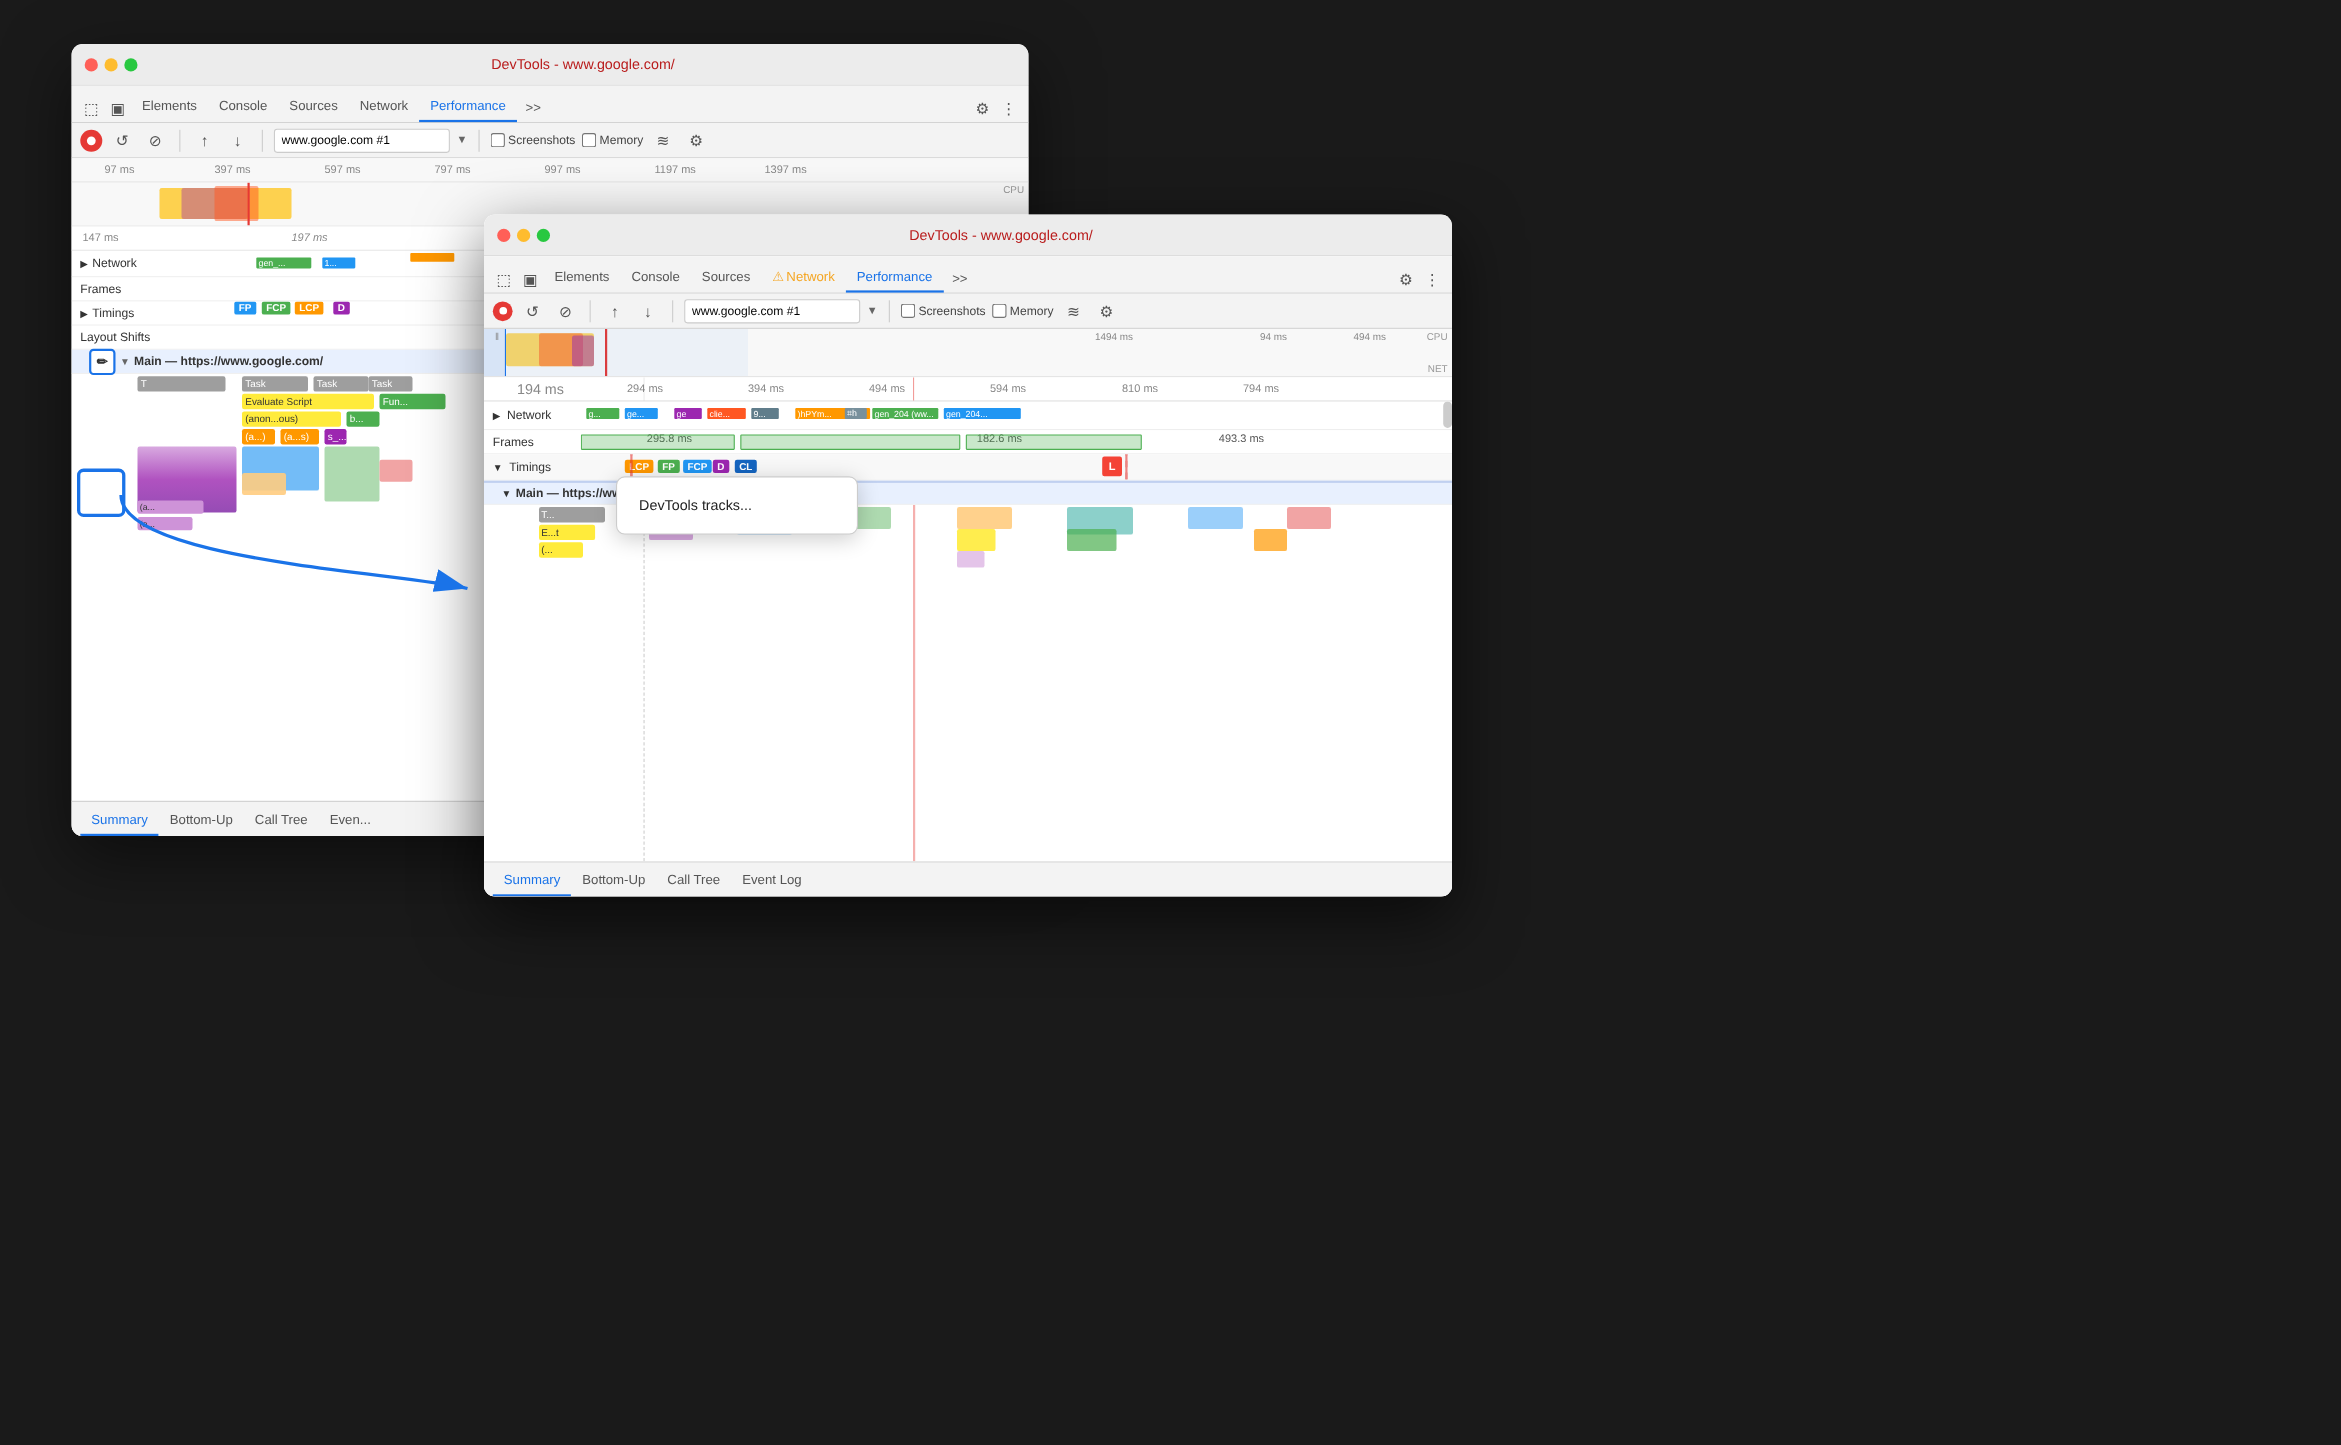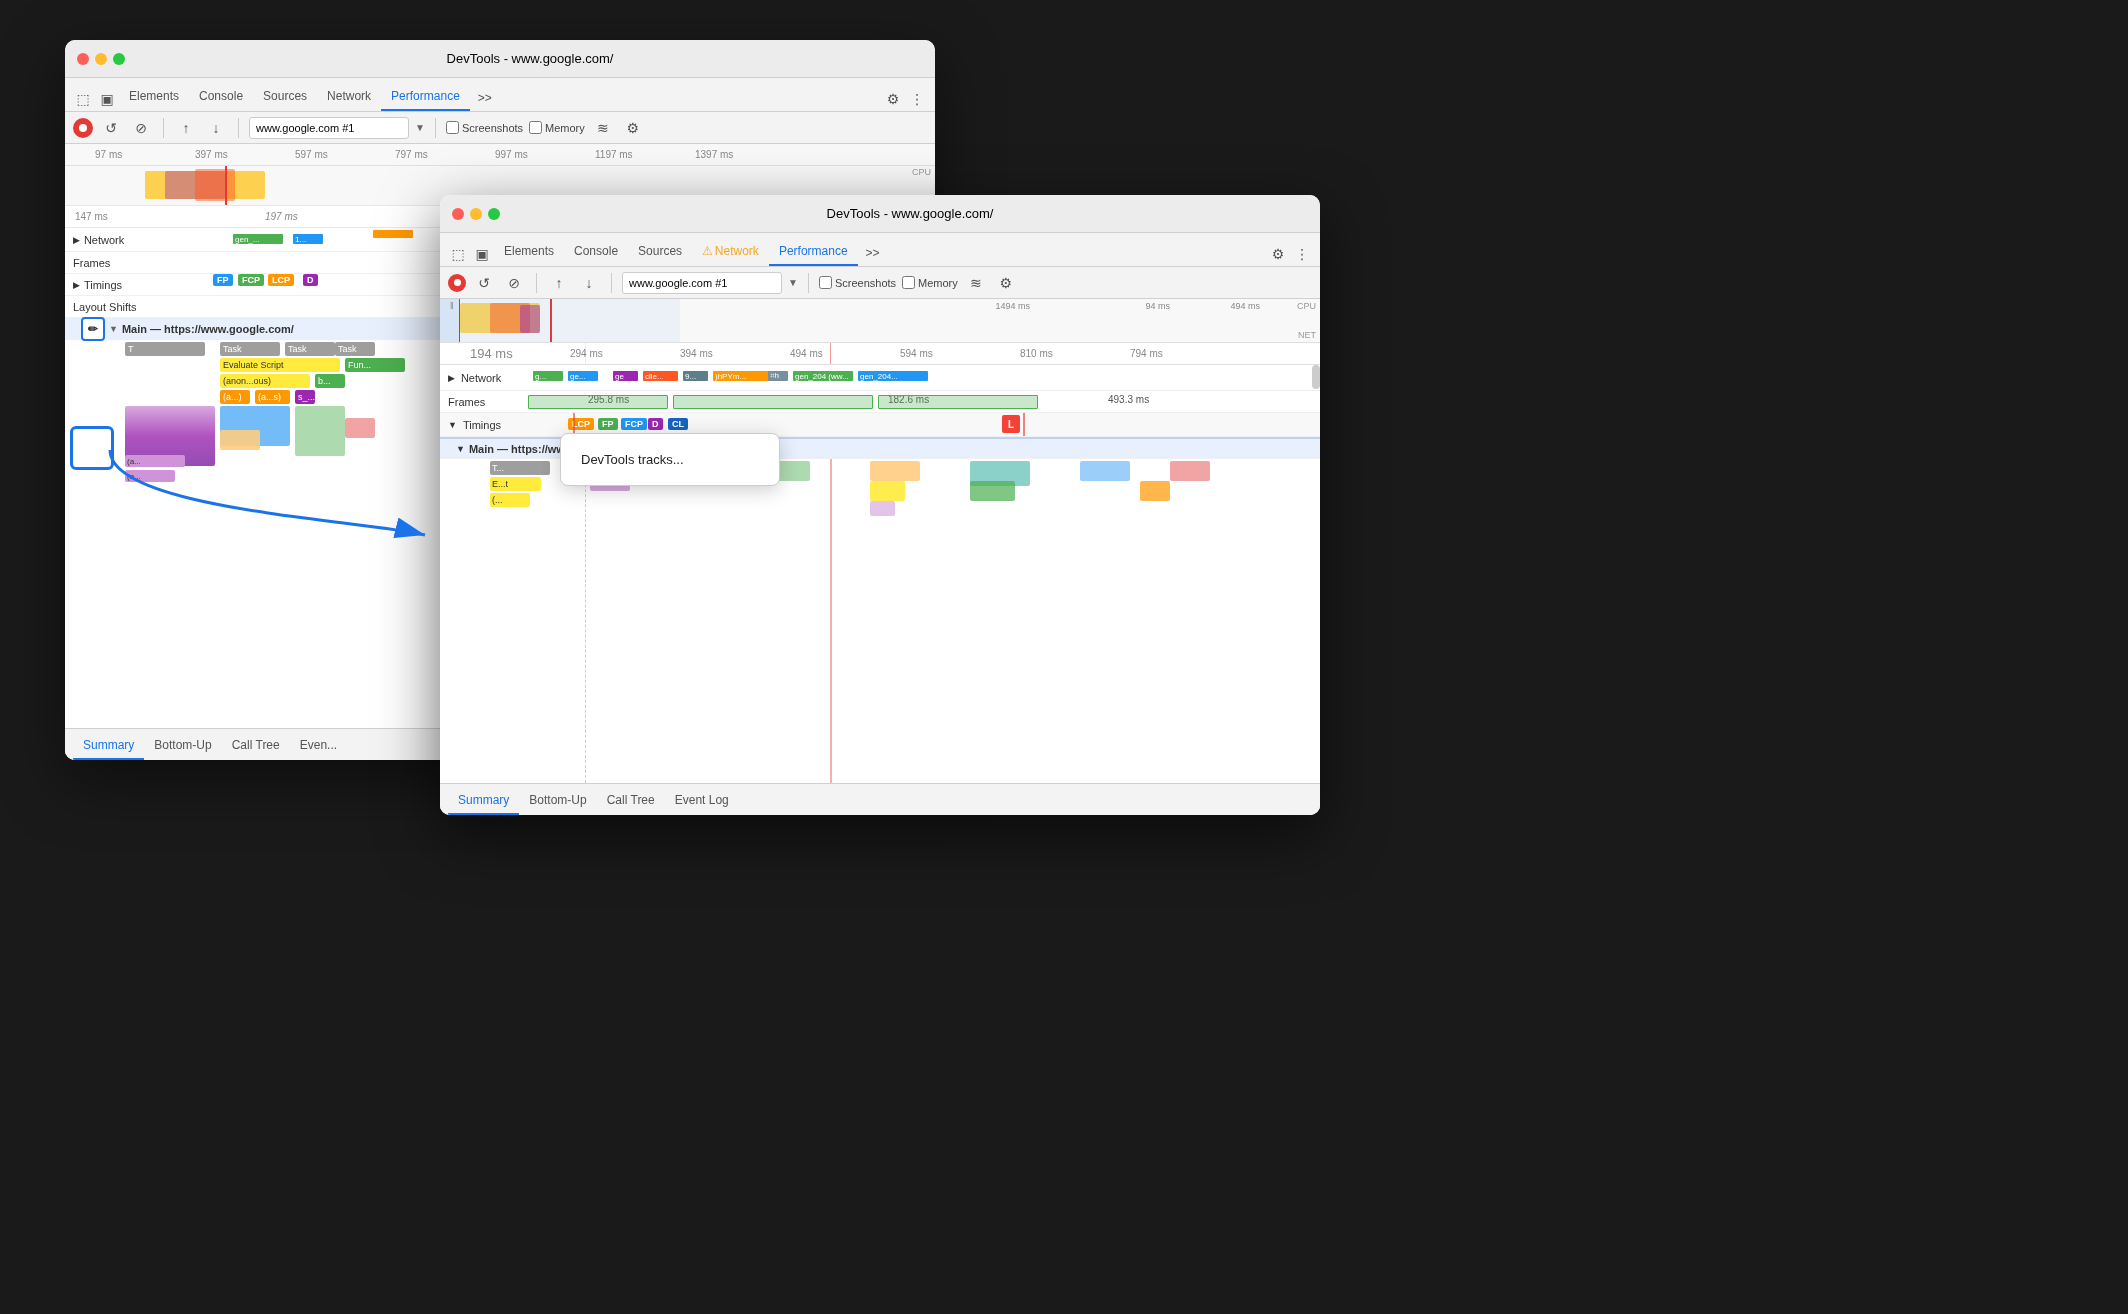--- a/index.html
+++ b/index.html
@@ -60,21 +60,21 @@
       margin-right: 12px;
     }
     .tl { width: 12px; height: 12px; border-radius: 50%; }
     .tl-red { background: #ff5f57; }
     .tl-yellow { background: #febc2e; }
     .tl-green { background: #28c840; }
     .window-title {
       flex: 1;
       text-align: center;
       font-size: 13px;
-      color: #000000;
+      color: #b91c1c;
       font-weight: 500;
     }
     .toolbar-icon {
       width: 24px;
       height: 24px;
       display: flex;
       align-items: center;
       justify-content: center;
       font-size: 14px;
       color: #555;
@@ -537,21 +537,21 @@
       <div class="flame-row-label" style="min-width:80px;font-size:11px;">
         <span style="font-size:9px;margin-right:2px;">▶</span>
         <span>Network</span>
       </div>
       <div class="flame-row-content">
         <div class="net-block" style="left:5px;width:30px;background:#4caf50;">g...</div>
         <div class="net-block" style="left:40px;width:30px;background:#2196f3;">ge...</div>
         <div class="net-block" style="left:85px;width:25px;background:#9c27b0;">ge</div>
         <div class="net-block" style="left:115px;width:35px;background:#ff5722;">clie...</div>
         <div class="net-block" style="left:155px;width:25px;background:#607d8b;">9...</div>
-        <div class="net-block" style="left:185px;width:68px;background:#ff9800;">)hPYm...</div>
+        <div class="net-block" style="left:195px;width:68px;background:#ff9800;">)hPYm...</div>
         <div class="net-block" style="left:240px;width:20px;background:#78909c;">⌗h</div>
         <div class="net-block" style="left:265px;width:60px;background:#4caf50;">gen_204 (ww...</div>
         <div class="net-block" style="left:330px;width:70px;background:#2196f3;">gen_204...</div>
 
         <div style="position:absolute;right:0;top:0;width:8px;height:24px;background:#ccc;border-radius:4px;"></div>
       </div>
     </div>
 
     <div class="flame-row" style="height:22px;">
       <div class="flame-row-label" style="min-width:80px;">Frames</div>

